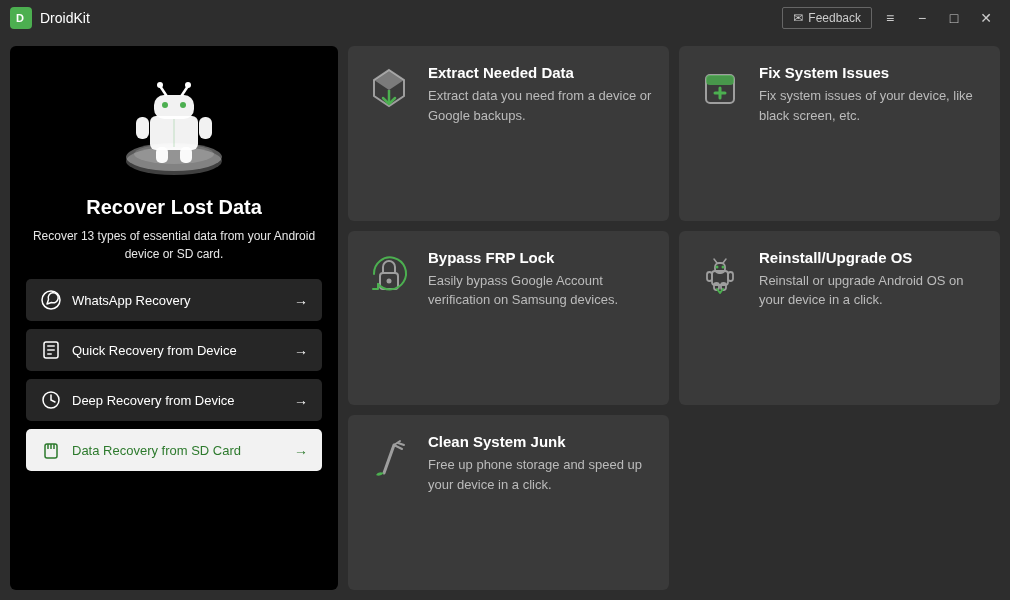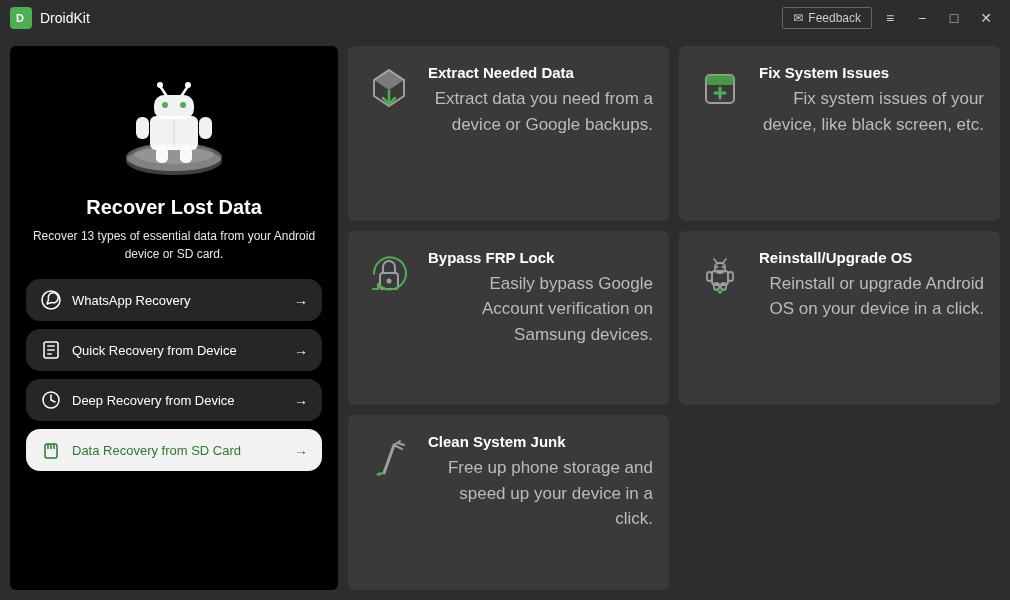--- a/index.html
+++ b/index.html
@@ -112,21 +112,21 @@
       font-size: 12px;
       color: rgba(255,255,255,0.9);
       text-align: center;
       margin-bottom: 16px;
       line-height: 1.5;
     }
     .menu-item {
       width: 100%;
       background: rgba(255,255,255,0.15);
       border: none;
-      border-radius: 14px;
+      border-radius: 5px;
       color: #fff;
       padding: 10px 14px;
       margin-bottom: 8px;
       cursor: pointer;
       display: flex;
       align-items: center;
       gap: 10px;
       font-size: 13px;
       font-weight: 500;
       transition: background 0.2s;
@@ -174,24 +174,23 @@
       align-items: center;
       justify-content: center;
     }
     .feature-text .feature-title {
       font-size: 15px;
       font-weight: 700;
       color: #ffffff;
       margin-bottom: 5px;
     }
     .feature-text .feature-desc {
-      font-size: 17px;
+      font-size: 13px;
       color: #bbb;
       line-height: 1.5;
-      text-align: right;
     }
   </style>
 </head>
 <body>
 
 <div class="titlebar">
   <div class="titlebar-left">
     <div class="app-logo">
       <svg width="14" height="14" viewBox="0 0 14 14">
           <rect width="14" height="14" fill="none"></rect>

